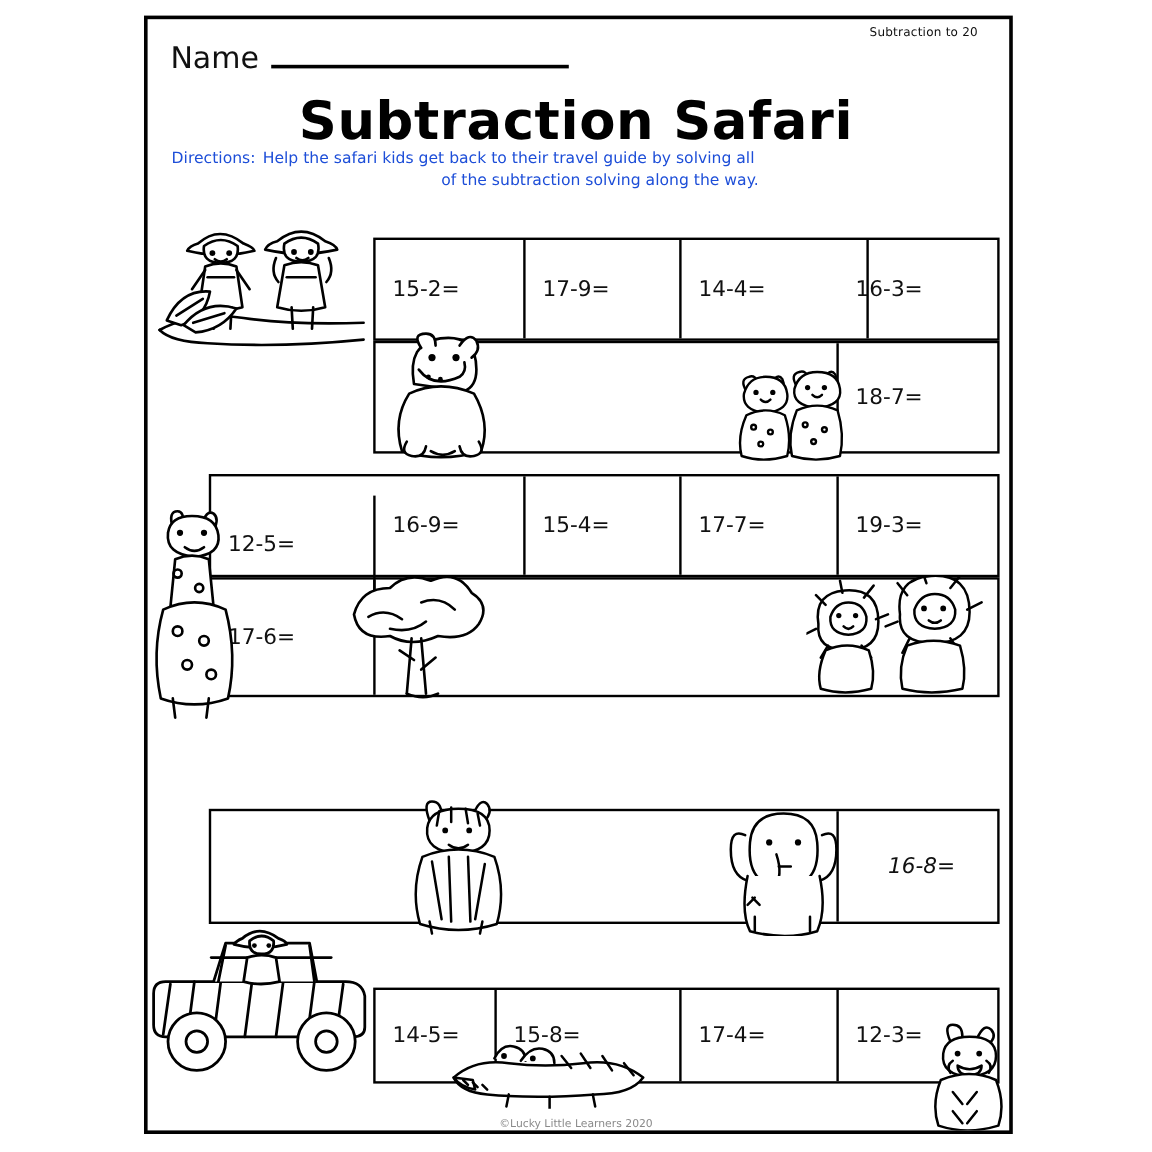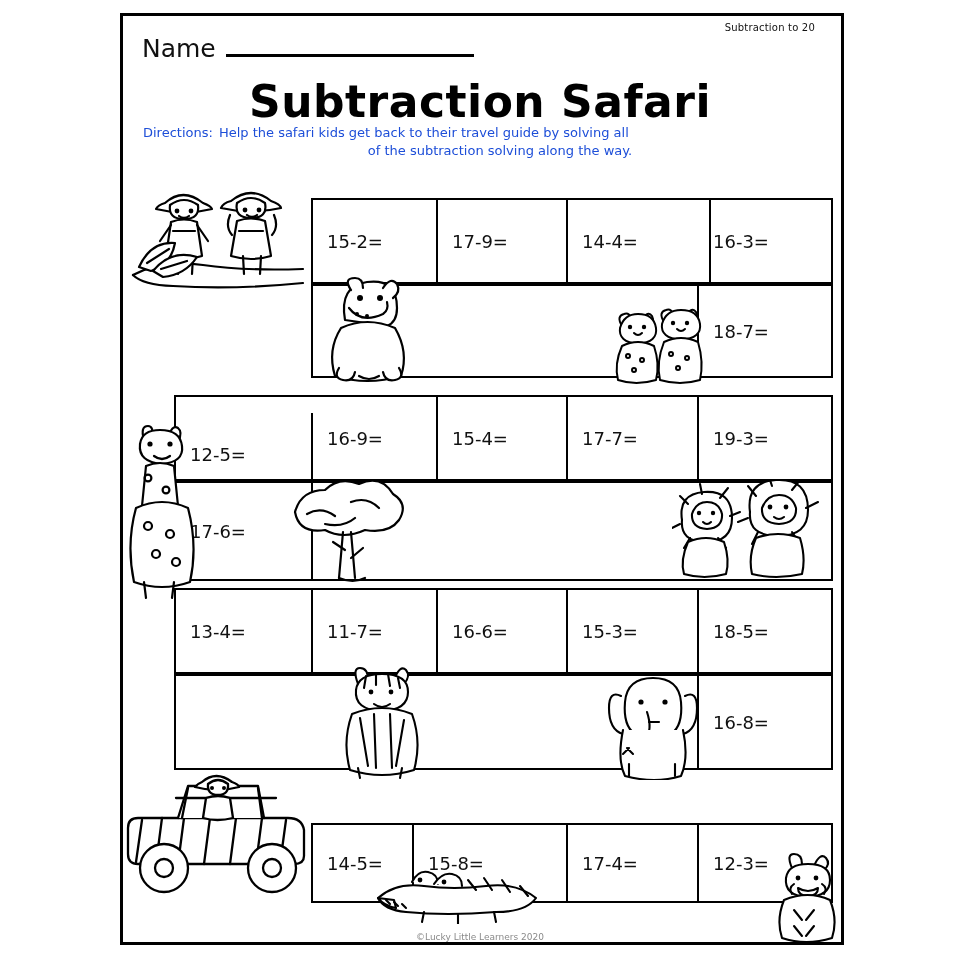--- a/index.html
+++ b/index.html
@@ -156,21 +156,21 @@
     <span class="dir-line2">of the subtraction solving along the way.</span>
   </div>
 
   <div class="row" style="left:311px; top:198px; width:522px; height:86px;">
     <div class="cell" style="left:0px; width:125px;">
       <span class="prob">15-2=</span>
     </div>
     <div class="cell" style="left:125px; width:130px;">
       <span class="prob">17-9=</span>
     </div>
-    <div class="cell" style="left:255px; width:143px;">
+    <div class="cell" style="left:255px; width:156px;">
       <span class="prob">14-4=</span>
     </div>
     <div class="cell last" style="left:386px; width:136px;">
       <span class="prob">16-3=</span>
     </div>
   </div>
 
   <div class="row" style="left:311px; top:284px; width:522px; height:94px;">
     <div class="cell empty" style="left:0px; width:386px;">
       
@@ -200,43 +200,26 @@
 
   <div class="row" style="left:174px; top:481px; width:659px; height:100px;">
     <div class="cell" style="left:0px; width:137px;">
       <span class="prob">17-6=</span>
     </div>
     <div class="cell last empty" style="left:137px; width:522px;">
       
     </div>
   </div>
 
-  <div class="row" style="left:174px; top:588px; width:659px; height:86px;">
-    <div class="cell" style="left:0px; width:137px;">
-      <span class="prob">13-4=</span>
-    </div>
-    <div class="cell" style="left:137px; width:125px;">
-      <span class="prob">11-7=</span>
-    </div>
-    <div class="cell" style="left:262px; width:130px;">
-      <span class="prob">16-6=</span>
-    </div>
-    <div class="cell" style="left:392px; width:131px;">
-      <span class="prob">15-3=</span>
-    </div>
-    <div class="cell last" style="left:523px; width:136px;">
-      <span class="prob">18-5=</span>
-    </div>
-  </div>
 
   <div class="row" style="left:174px; top:674px; width:659px; height:96px;">
     <div class="cell empty" style="left:0px; width:523px;">
       
     </div>
-    <div class="cell last" style="left:523px; width:136px;">
+    <div class="cell last" style="left:550px; width:136px;font-style:italic;">
       <span class="prob">16-8=</span>
     </div>
   </div>
 
   <div class="row" style="left:311px; top:782px; width:522px; height:80px;margin-top:41px;">
     <div class="cell" style="left:0px; width:101px;">
       <span class="prob">14-5=</span>
     </div>
     <div class="cell" style="left:101px; width:154px;">
       <span class="prob">15-8=</span>

